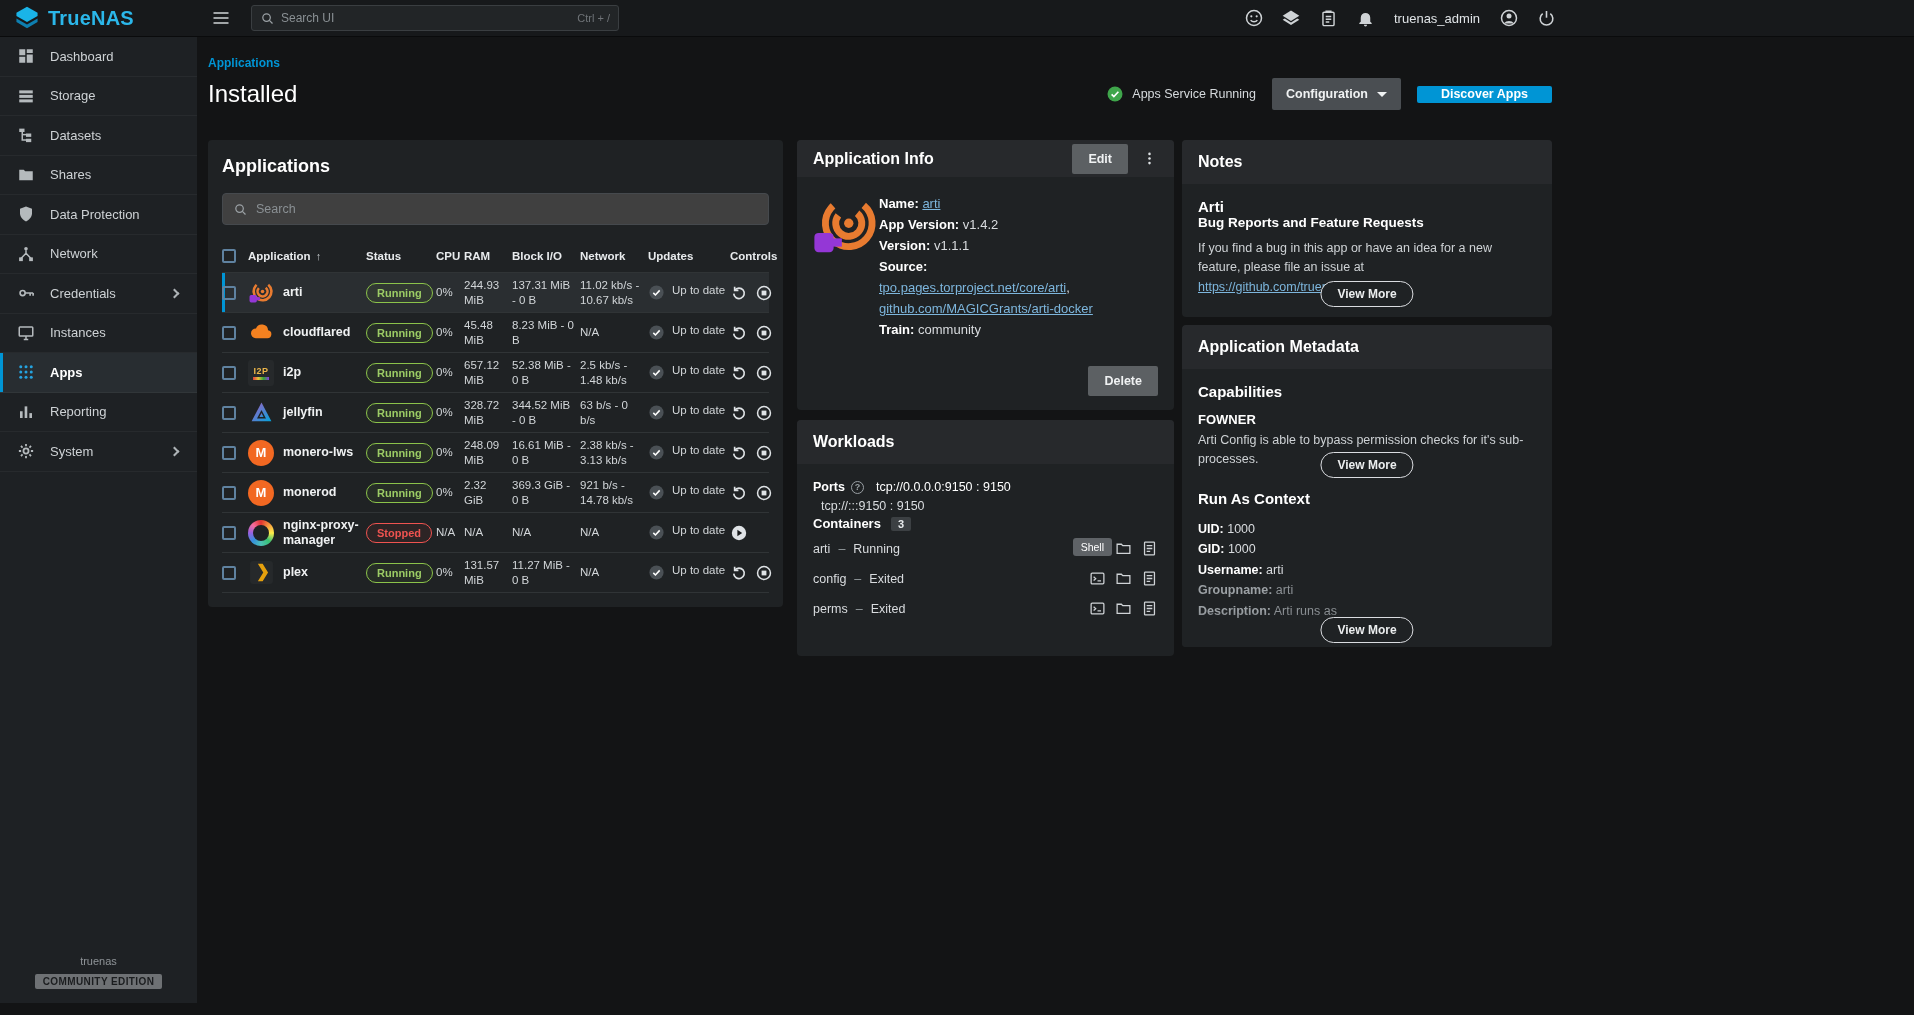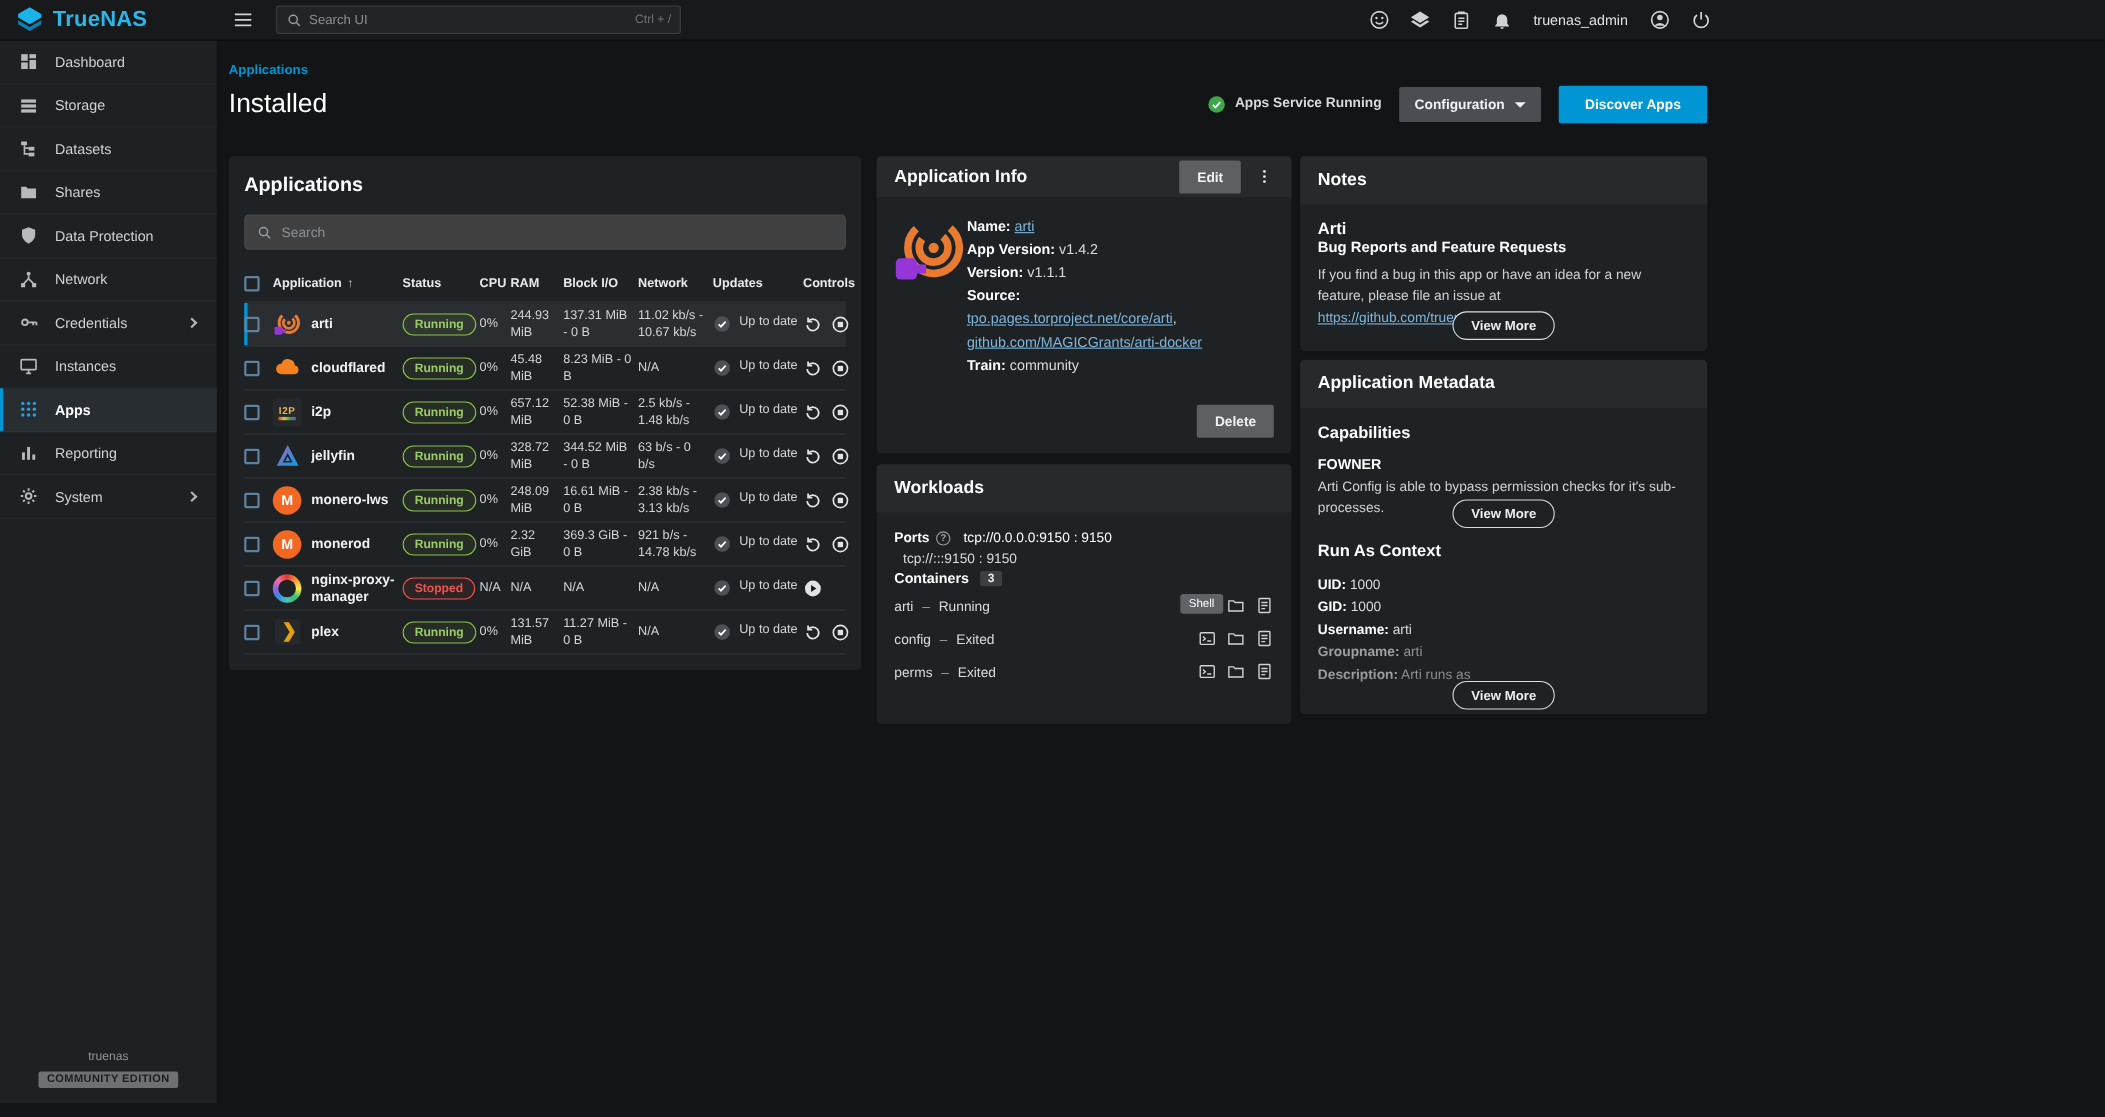--- a/index.html
+++ b/index.html
@@ -33,24 +33,24 @@
   .side-foot{position:absolute;bottom:14px;left:0;right:0;text-align:center}
   .hostname{font-size:11px;color:#8f9498}
   .edition{display:inline-block;margin-top:7px;background:#6e7174;color:#1b1d1f;font-size:10px;font-weight:700;padding:2px 8px;letter-spacing:.4px;border-radius:2px}
 
   
   .main{margin-left:197px;padding:19px 0 0 11px}
   .breadcrumb{color:#0095d5;font-size:12px;font-weight:700;text-decoration:none;cursor:pointer}
   .title-row{display:flex;align-items:center;margin-top:8px;width:1344px}
   .page-title{font-size:24px;font-weight:400;color:#fff}
   .head-actions{margin-left:auto;display:flex;align-items:center;gap:16px}
-  .svc{display:flex;gap:8px;font-size:12.5px;color:#d6dadd;font-weight:700}
+  .svc{display:flex;align-items:center;gap:8px;font-size:12.5px;color:#d6dadd;font-weight:400}
   .btn{border:none;cursor:pointer;font-family:inherit;font-weight:700;font-size:12.5px;border-radius:2px;display:inline-flex;align-items:center;justify-content:center}
   .btn.gray{background:#4a4e52;color:#f0f2f3;height:32px;padding:0 14px;gap:9px}
-  .btn.primary{background:#0095d5;color:#fff;height:34px;padding:0 24px}
+  .btn.primary{background:#0095d5;color:#fff;height:17px;padding:0 24px}
   .caret{width:0;height:0;border-left:5px solid transparent;border-right:5px solid transparent;border-top:5px solid #f0f2f3}
 
   .cols{display:flex;margin-top:30px}
   .c1{width:575px;margin-right:14px}
   .c2{width:377px;margin-right:8px}
   .c3{width:370px}
 
   .card{background:#1f2224;border-radius:4px}
   .card-h{display:flex;align-items:center;height:44px;padding:0 16px;background:#27292c;border-radius:4px 4px 0 0}
   .card-h .h-title{font-size:16px;font-weight:700;color:#fff}

